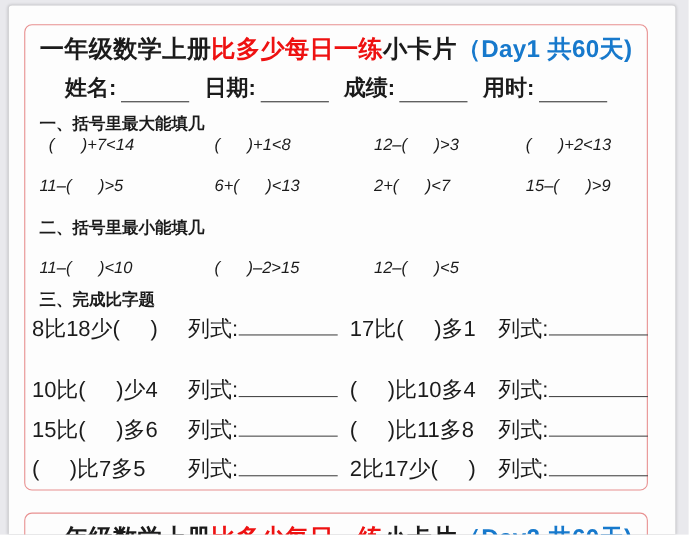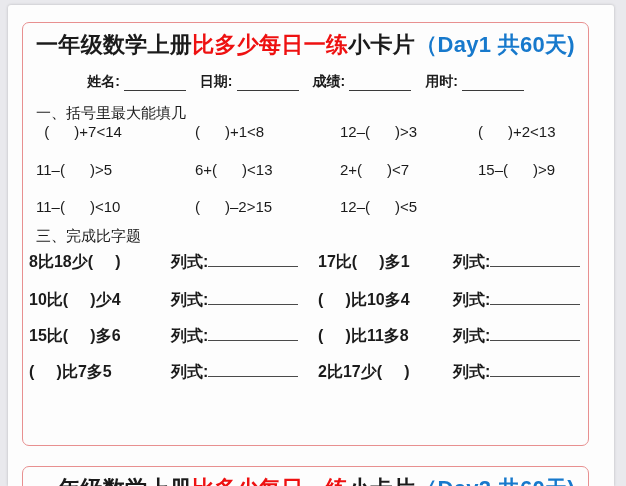--- a/index.html
+++ b/index.html
@@ -23,48 +23,48 @@
   .card-day2{margin-top:20px;height:120px;}
   .card-title{
     padding-top:6px;height:32px;line-height:32px;
     text-align:center;font-size:22px;font-weight:bold;
     white-space:pre;letter-spacing:.3px;
   }
   .t-red{color:#ee1111;}
   .t-blue{color:#1779cc;}
   .info-row{
     margin-top:10px;height:22px;
-    display:flex;justify-content:center;align-items:center;
-    font-size:14px;font-weight:bold;
+    display:flex;justify-content:center;align-items:flex-end;
+    font-size:20px;font-weight:bold;
   }
   .info-field{display:flex;align-items:flex-end;margin:0 7px;}
   .info-line{
     display:inline-block;width:62px;height:14px;margin-left:4px;
     border-bottom:1.5px solid #3a3a3a;
   }
   .sec-heading{
     margin-left:13px;height:18px;line-height:18px;
-    font-size:15px;font-weight:normal;
+    font-size:15px;font-weight:bold;
   }
   .h1{margin-top:11px;}
   .h2{margin-top:19px;}
   .h3{margin-top:10px;}
   .prow{
     display:grid;grid-template-columns:159px 145px 138px auto;
     padding-left:13px;height:20px;line-height:20px;
-    font-size:15px;white-space:pre;
+    font-size:15px;white-space:pre;font-style:italic;
   }
   .r11{margin-top:0;} .r12{margin-top:18px;}
   .r21{margin-top:3px;} .r22{margin-top:17px;}
   .crow{
     display:grid;grid-template-columns:142px 147px 135px auto;
     padding-left:6px;height:20px;line-height:20px;
-    font-size:16px;white-space:pre;font-weight:bold;
+    font-size:20px;white-space:pre;
   }
-  .c1{margin-top:7px;} .c2,.c3,.c4{margin-top:18px;}
+  .c1{margin-top:7px;} .c2,.c3,.c4{margin-top:36px;}
   .c3{margin-top:16px;} .c4{margin-top:16px;}
   .lx-line{
     display:inline-block;width:90px;height:14px;
     border-bottom:1.2px solid #4a4a4a;vertical-align:baseline;
   }
   .cell{overflow:visible;}
 </style>
 </head>
 <body>
 
@@ -100,20 +100,21 @@
       <span class="cell">12–(      )&gt;3</span>
       <span class="cell">(      )+2&lt;13</span>
     </div>
     <div class="prow r12">
       <span class="cell">11–(      )&gt;5</span>
       <span class="cell">6+(      )&lt;13</span>
       <span class="cell">2+(      )&lt;7</span>
       <span class="cell">15–(      )&gt;9</span>
     </div>
 
+    <div class="sec-heading h2">二、括号里最小能填几</div>
     <div class="prow r22">
       <span class="cell">11–(      )&lt;10</span>
       <span class="cell">(      )–2&gt;15</span>
       <span class="cell">12–(      )&lt;5</span>
     </div>
 
     <div class="sec-heading h3">三、完成比字题</div>
     <div class="crow c1">
       <span class="cell">8比18少(     )</span>
       <span class="cell"><span>列式:</span><span class="lx-line"></span></span>

